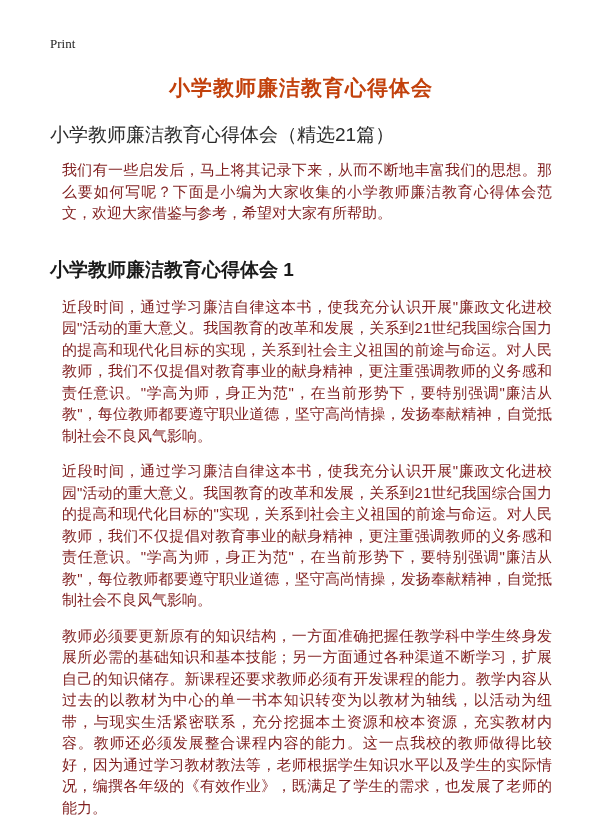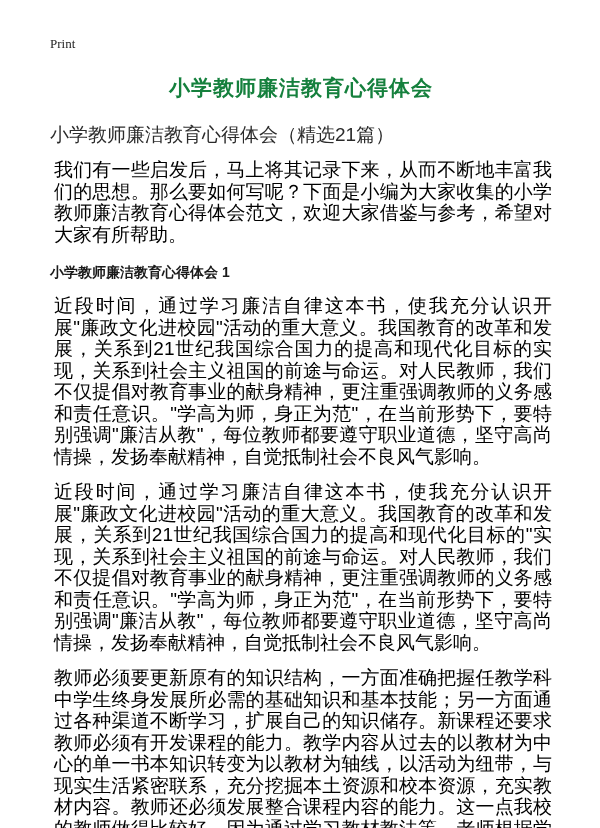--- a/index.html
+++ b/index.html
@@ -24,42 +24,42 @@
   .print-label {
     font-family: "Liberation Serif", serif;
     font-size: 13px;
     color: #1f1f1f;
     margin: 0 0 14px 0;
     cursor: pointer;
   }
   .doc-title {
     font-size: 21px;
     font-weight: bold;
-    color: #15803d;
+    color: #c2410c;
     text-align: center;
     margin: 22px 0 20px 0;
     letter-spacing: 1px;
   }
   .subtitle {
     font-size: 19px;
     color: #2b2b2b;
     margin: 0 0 11px 0;
   }
   .body-par {
-    font-size: 19px;
+    font-size: 15px;
     line-height: 21.5px;
-    color: #000000;
+    color: #7f1d1d;
     text-align: justify;
-    margin: 0 0 14px 4px;
+    margin: 0 0 14px 12px;
   }
   .section-heading {
-    font-size: 14px;
+    font-size: 19px;
     font-weight: bold;
     color: #1a1a1a;
-    margin: 19px 0 13px 0;
+    margin: 33px 0 13px 0;
   }
 </style>
 </head>
 <body>
 
 <div class="page">
 
   <div class="print-label">Print</div>
 
   <h1 class="doc-title">小学教师廉洁教育心得体会</h1>

